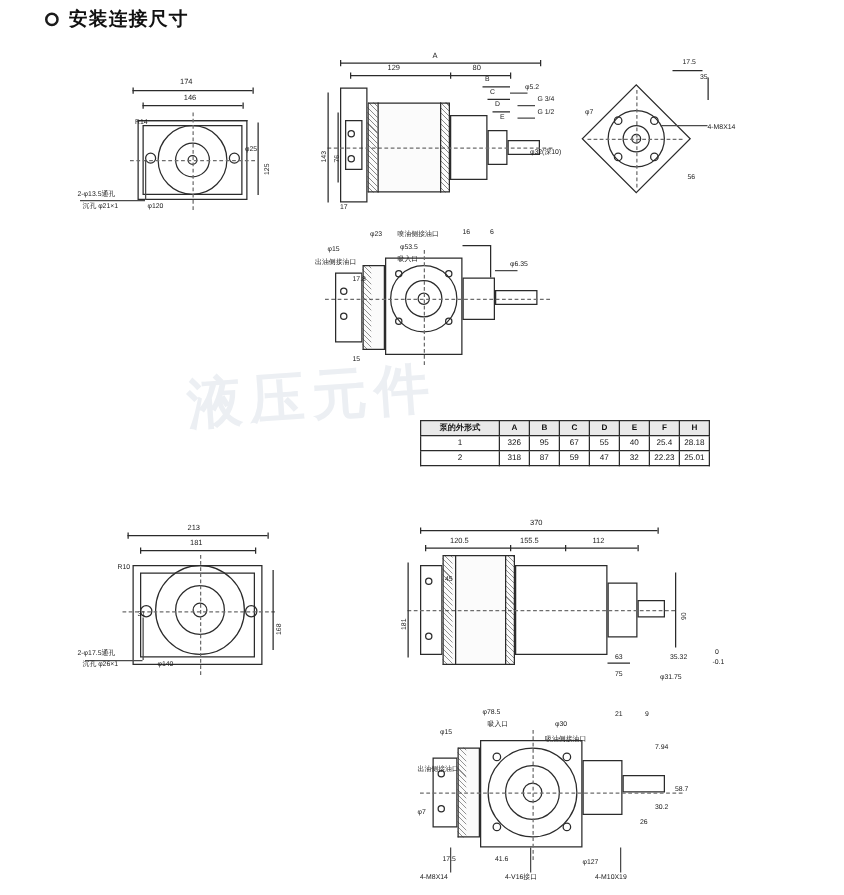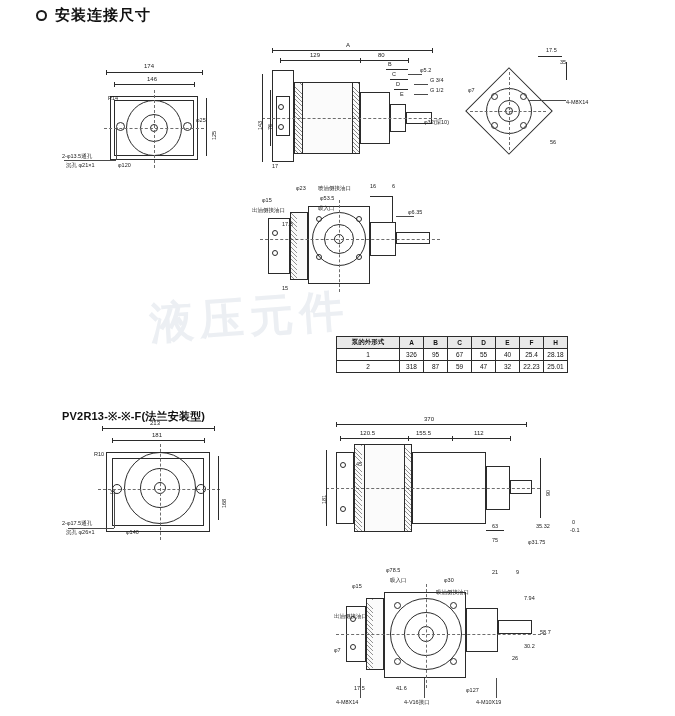--- a/index.html
+++ b/index.html
@@ -242,21 +242,20 @@
       <td>87</td>
       <td>59</td>
       <td>47</td>
       <td>32</td>
       <td>22.23</td>
       <td>25.01</td>
     </tr>
   </tbody>
     </table>
 
-  <div class="sec-title" style="left:62px;top:408px;">PV2R13-※-※-F(法兰安装型)</div>
 
   <div>
     <div class="box" style="left:106px;top:452px;width:104px;height:80px;"></div>
     <div class="box" style="left:112px;top:458px;width:92px;height:68px;"></div>
     <div class="circ" style="left:124px;top:452px;width:72px;height:72px;"></div>
     <div class="circ" style="left:140px;top:468px;width:40px;height:40px;"></div>
     <div class="circ" style="left:154px;top:482px;width:12px;height:12px;"></div>
     <div class="circ" style="left:112px;top:484px;width:10px;height:10px;"></div>
     <div class="circ" style="left:196px;top:484px;width:10px;height:10px;"></div>
     <div class="dash-h" style="left:98px;top:489px;width:122px;"></div>

